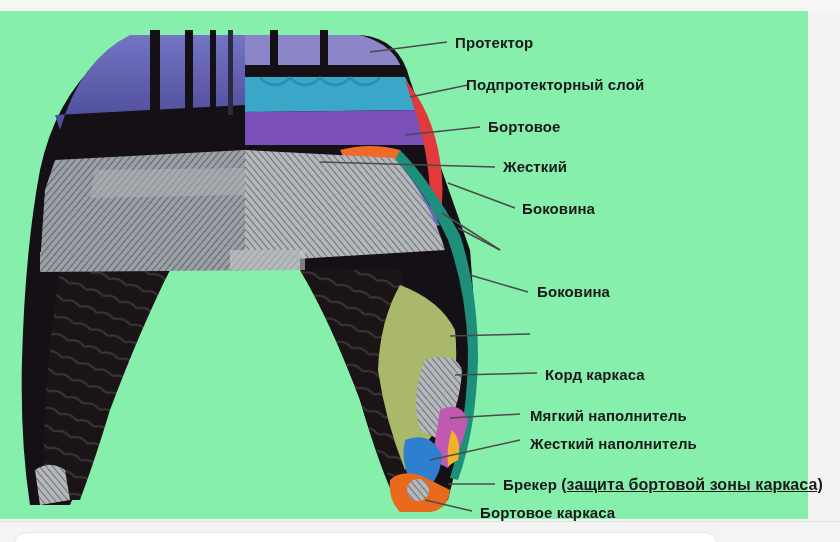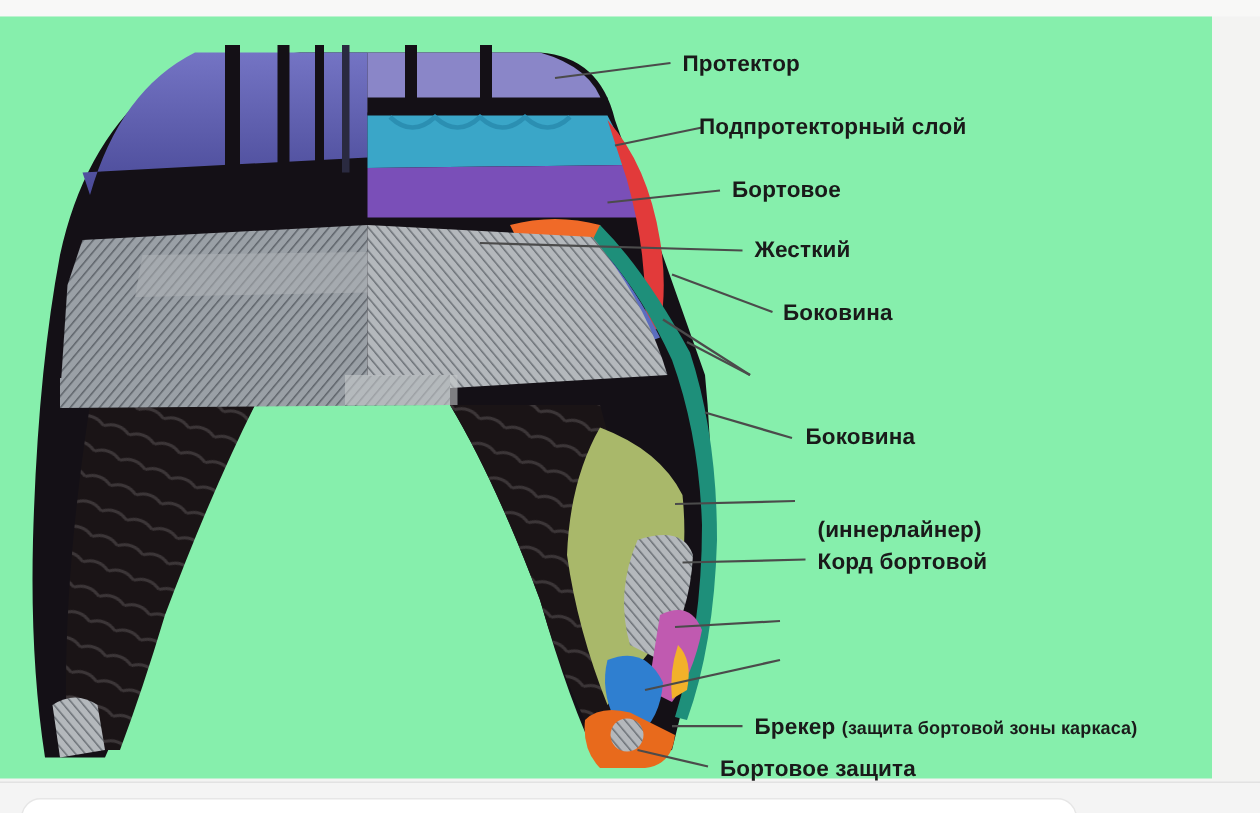--- a/index.html
+++ b/index.html
@@ -1,21 +1,21 @@
 <!DOCTYPE html>
 <html><head>
 <meta charset="utf-8">
 <style>
   html,body{margin:0;padding:0;}
   body{width:840px;height:542px;overflow:hidden;background:#f3f3f2;font-family:"Liberation Sans",sans-serif;position:relative;}
   .topbar{position:absolute;left:0;top:0;width:840px;height:11px;background:#f8f8f7;}
   .canvas{position:absolute;left:0;top:11px;width:808px;height:508px;background:#86efac;}
   .diagram-svg{position:absolute;left:0;top:0;}
   .label{position:absolute;font-weight:bold;color:#1a1a1a;font-size:15px;white-space:nowrap;letter-spacing:0.1px;}
-  .label .sub{font-size:12px;font-weight:bold;}
+  .label .sub{font-size:16px;font-weight:bold;text-decoration:underline;}
   .bottom-sheet{position:absolute;left:0;top:521px;width:840px;height:21px;background:#f4f4f4;border-top:1px solid #e2e2e2;}
   .search-pill{position:absolute;left:14px;top:532px;width:702px;height:24px;border-radius:14px;background:#ffffff;border:1px solid #e6e6e6;}
 </style>
 </head>
 <body>
 
 <div class="topbar"></div>
 
 <div class="canvas">
   <svg class="diagram-svg" width="808" height="508" viewBox="0 11 808 508">
@@ -104,23 +104,24 @@
       <line x1="425" y1="500" x2="472" y2="511"></line>
     </g>
   </svg>
 
   <div class="label" style="left:455px;top:23px;">Протектор</div>
   <div class="label" style="left:446px;top:65px;margin-left:20px;">Подпротекторный слой</div>
   <div class="label" style="left:488px;top:107px;">Бортовое</div>
   <div class="label" style="left:503px;top:147px;">Жесткий</div>
   <div class="label" style="left:522px;top:189px;">Боковина</div>
   <div class="label" style="left:537px;top:272px;">Боковина</div>
-  <div class="label" style="left:545px;top:334px;">(иннерлайнер)</div>
-  <div class="label" style="left:545px;top:355px;">Корд бортовой</div>
+  <div class="label" style="left:545px;top:355px;">Корд каркаса</div>
+  <div class="label" style="left:530px;top:396px;">Мягкий наполнитель</div>
+  <div class="label" style="left:530px;top:424px;">Жесткий наполнитель</div>
   <div class="label" style="left:503px;top:465px;">
     <span>Брекер</span>
     <span class="sub">(защита бортовой зоны каркаса)</span>
   </div>
-  <div class="label" style="left:480px;top:493px;">Бортовое защита</div>
+  <div class="label" style="left:480px;top:493px;">Бортовое каркаса</div>
 </div>
 
 <div class="bottom-sheet"></div>
 <div class="search-pill"></div>
 
 </body></html>

